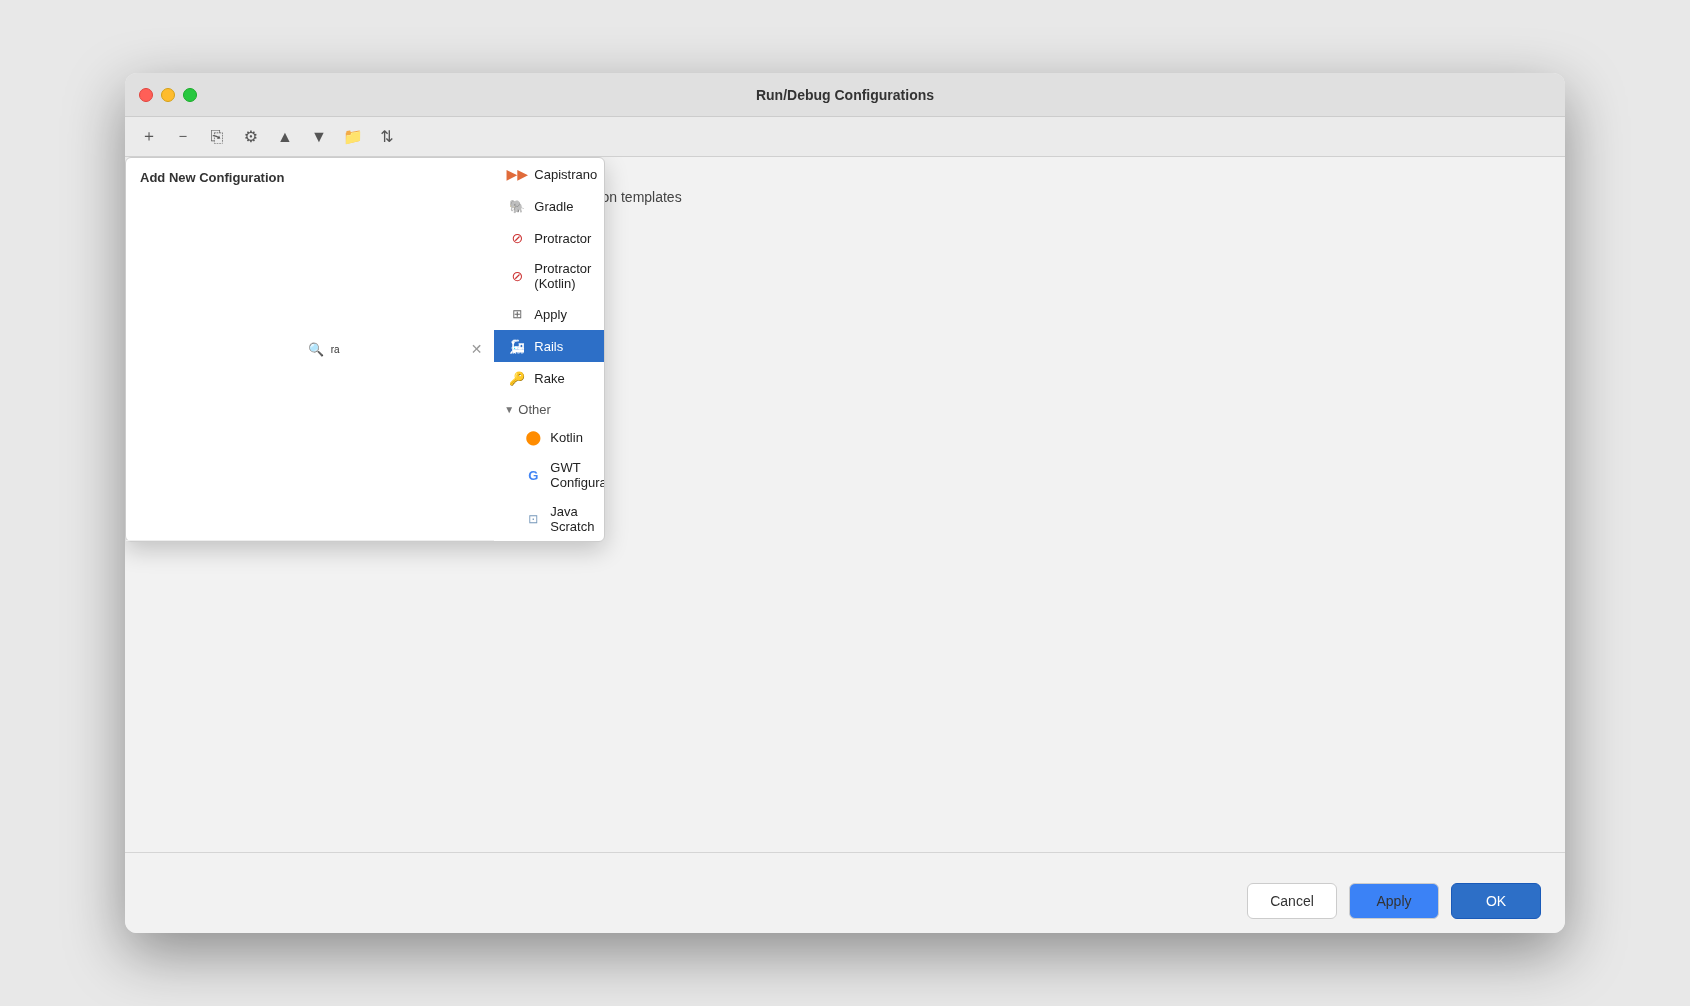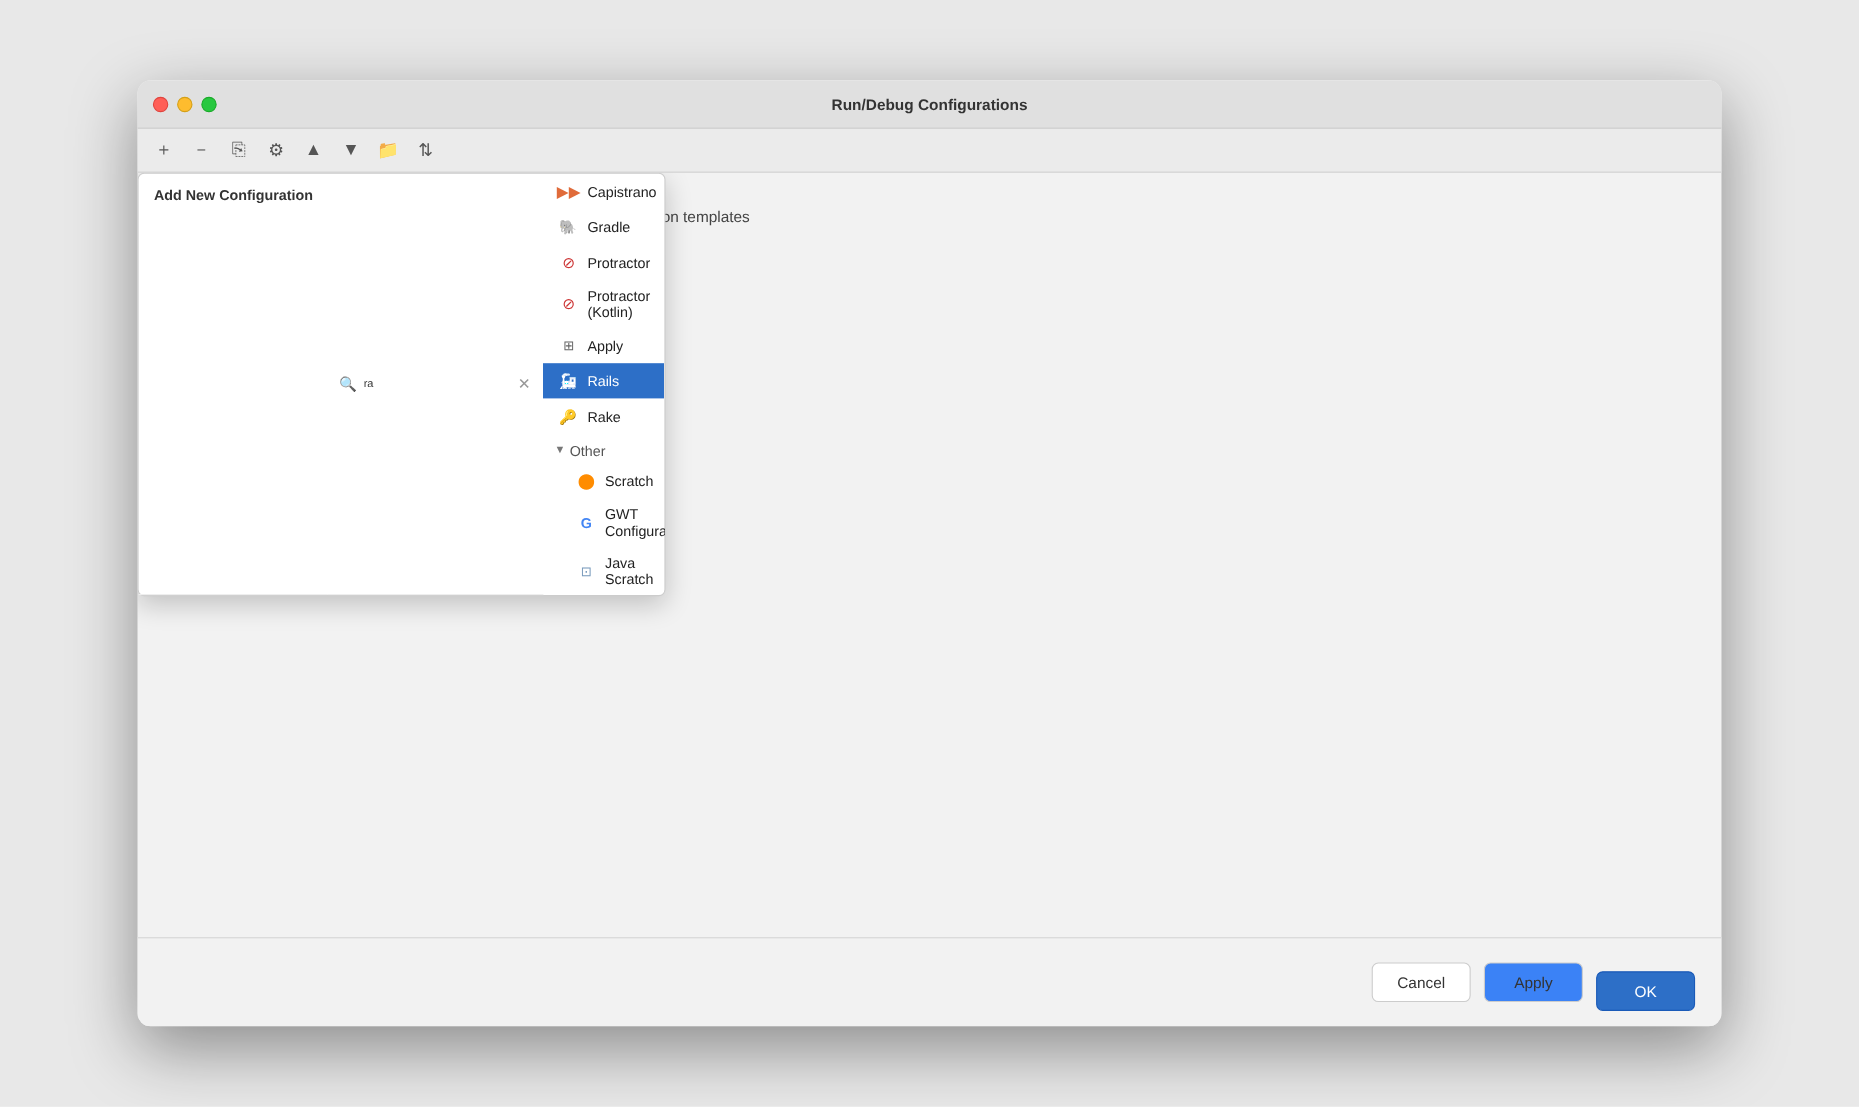--- a/index.html
+++ b/index.html
@@ -193,21 +193,21 @@
     }
     .plus-icon {
       display: inline-block;
       font-weight: bold;
       color: #333;
     }
     
     .bottom-bar {
       display: flex;
       justify-content: flex-end;
-      align-items: center;
+      align-items: flex-end;
       padding: 14px 24px;
       gap: 12px;
       border-top: 1px solid #d5d5d5;
       background: #f2f2f2;
       flex-shrink: 0;
     }
     .btn {
       height: 36px;
       min-width: 90px;
       border-radius: 6px;
@@ -310,21 +310,21 @@
           <span>Rake</span>
         </div>
 
         <div class="section-header">
           <span class="arrow">▼</span>
           <span>Other</span>
         </div>
 
         <div class="list-item indent">
           <span class="item-icon" style="color:#ff8c00; font-size:14px;">⬤</span>
-          <span>Scratch</span>
+          <span>Kotlin</span>
         </div>
 
         <div class="list-item indent">
           <span class="item-icon" style="color:#4285f4; font-weight:bold; font-size:13px;">G</span>
           <span>GWT Configuration</span>
         </div>
 
         <div class="list-item indent">
           <span class="item-icon" style="color:#7799bb; font-size:12px;">⊡</span>
           <span>Java Scratch</span>

